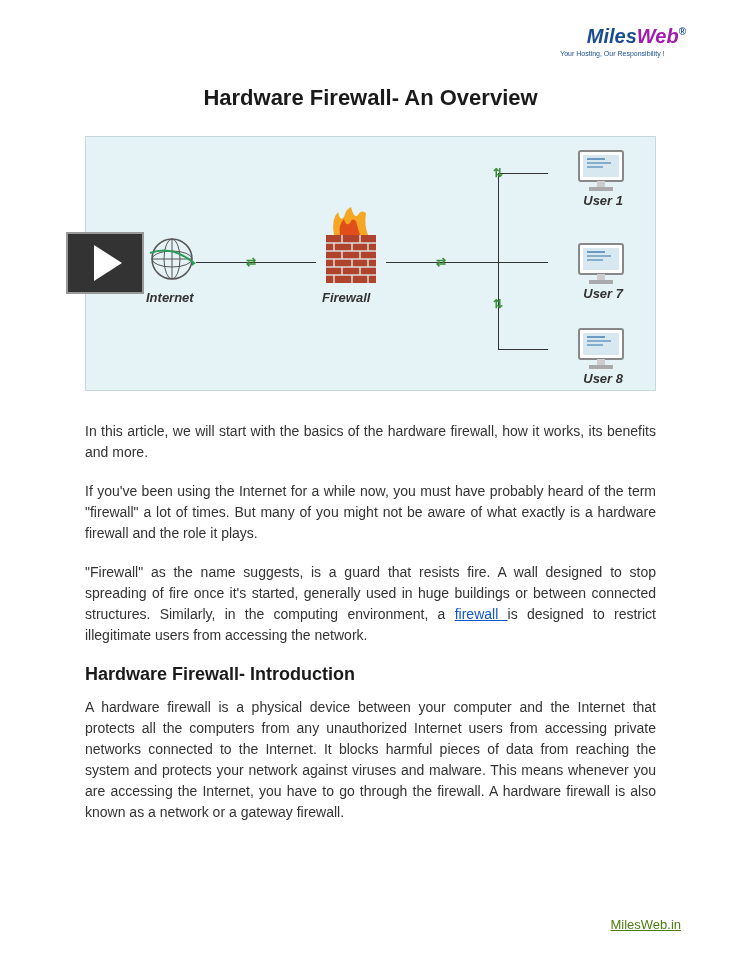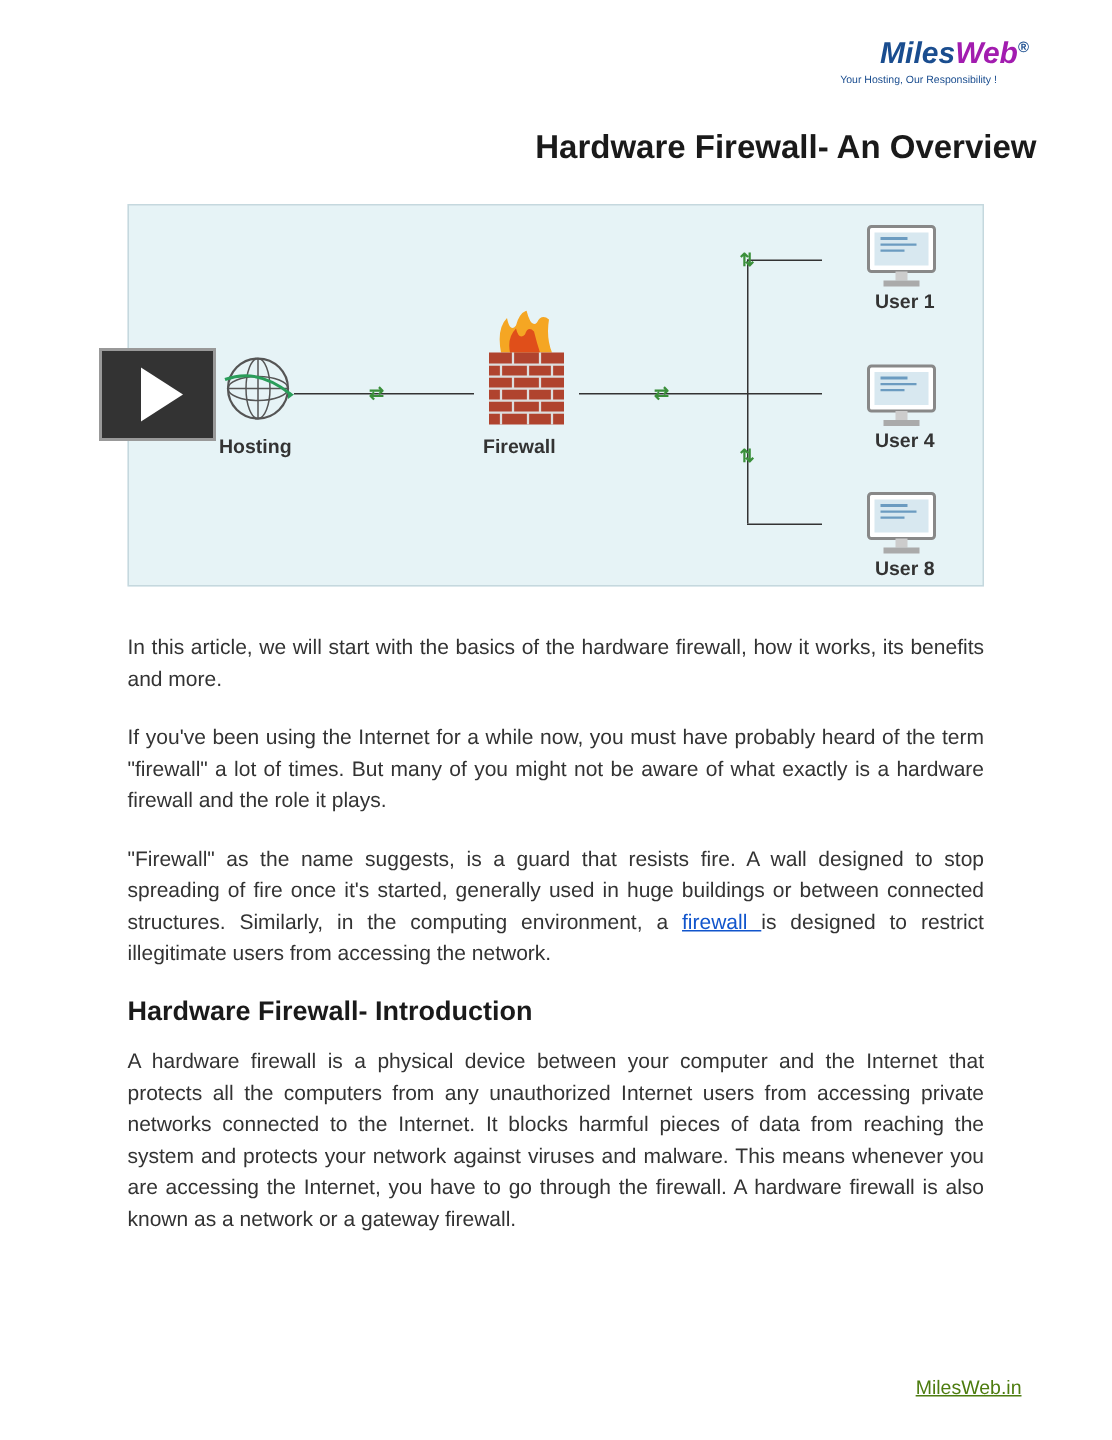--- a/index.html
+++ b/index.html
@@ -32,21 +32,21 @@
     }
     .logo-tagline {
       font-size: 7px;
       color: #1a4d8f;
       margin-top: 2px;
     }
     h1.title {
       font-size: 22px;
       font-weight: bold;
       color: #1a1a1a;
-      text-align: right;
+      text-align: center;
       margin-top: 55px;
       margin-bottom: 25px;
     }
     .diagram-container {
       position: relative;
       margin: 0 35px 30px 35px;
       height: 255px;
       background: #e6f3f6;
       border: 1px solid #c5d8de;
     }
@@ -73,20 +73,21 @@
       border-left: 28px solid #fff;
       border-top: 18px solid transparent;
       border-bottom: 18px solid transparent;
       margin-left: 6px;
     }
     .node-label {
       font-size: 13px;
       font-weight: bold;
       color: #333;
       position: absolute;
+      font-style: italic;
     }
     .internet-label { left: 60px; top: 153px; }
     .firewall-label { left: 236px; top: 153px; }
     .user1-label { right: 32px; top: 56px; }
     .user2-label { right: 32px; top: 149px; }
     .user3-label { right: 32px; top: 234px; }
     .globe {
       position: absolute;
       left: 62px;
       top: 98px;
@@ -172,21 +173,21 @@
       <svg width="48" height="48" viewBox="0 0 48 48">
         <ellipse cx="24" cy="24" rx="20" ry="20" fill="none" stroke="#555" stroke-width="1.5"></ellipse>
         <ellipse cx="24" cy="24" rx="20" ry="8" fill="none" stroke="#555" stroke-width="1"></ellipse>
         <ellipse cx="24" cy="24" rx="8" ry="20" fill="none" stroke="#555" stroke-width="1"></ellipse>
         <line x1="4" y1="24" x2="44" y2="24" stroke="#555" stroke-width="1"></line>
         <line x1="24" y1="4" x2="24" y2="44" stroke="#555" stroke-width="1"></line>
         <path d="M 2 18 Q 24 10 46 28" stroke="#2a9d5a" stroke-width="2" fill="none"></path>
         <polygon points="44,26 48,28 44,31" fill="#2a9d5a"></polygon>
       </svg>
     </div>
-    <div class="node-label internet-label">Hosting</div>
+    <div class="node-label internet-label">Internet</div>
 
     <div class="firewall-icon">
       <svg width="70" height="80" viewBox="0 0 70 80">
 
         <path d="M 18 28 Q 15 12 22 5 Q 24 15 28 10 Q 30 2 35 0 Q 38 12 42 8 Q 45 2 50 6 Q 48 18 52 28 Z" fill="#f5a623"></path>
         <path d="M 24 28 Q 22 18 28 12 Q 30 20 34 16 Q 36 10 40 14 Q 42 22 44 28 Z" fill="#e04f1a"></path>
 
         <rect x="10" y="28" width="50" height="48" fill="#b0432e"></rect>
         <g stroke="#ddd" stroke-width="1.5">
           <line x1="10" y1="36" x2="60" y2="36"></line>
@@ -242,21 +243,21 @@
       <svg width="52" height="48" viewBox="0 0 52 48">
         <rect x="4" y="4" width="44" height="30" rx="2" fill="#fff" stroke="#888" stroke-width="2"></rect>
         <rect x="8" y="8" width="36" height="22" fill="#d8e8f0"></rect>
         <line x1="12" y1="12" x2="30" y2="12" stroke="#6b9bc0" stroke-width="2"></line>
         <line x1="12" y1="16" x2="36" y2="16" stroke="#6b9bc0" stroke-width="1.5"></line>
         <line x1="12" y1="20" x2="28" y2="20" stroke="#6b9bc0" stroke-width="1.5"></line>
         <rect x="22" y="34" width="8" height="6" fill="#ccc"></rect>
         <rect x="14" y="40" width="24" height="4" fill="#aaa"></rect>
       </svg>
     </div>
-    <div class="node-label user2-label">User 4</div>
+    <div class="node-label user2-label">User 7</div>
 
     <div class="monitor m3">
       <svg width="52" height="48" viewBox="0 0 52 48">
         <rect x="4" y="4" width="44" height="30" rx="2" fill="#fff" stroke="#888" stroke-width="2"></rect>
         <rect x="8" y="8" width="36" height="22" fill="#d8e8f0"></rect>
         <line x1="12" y1="12" x2="30" y2="12" stroke="#6b9bc0" stroke-width="2"></line>
         <line x1="12" y1="16" x2="36" y2="16" stroke="#6b9bc0" stroke-width="1.5"></line>
         <line x1="12" y1="20" x2="28" y2="20" stroke="#6b9bc0" stroke-width="1.5"></line>
         <rect x="22" y="34" width="8" height="6" fill="#ccc"></rect>
         <rect x="14" y="40" width="24" height="4" fill="#aaa"></rect>

